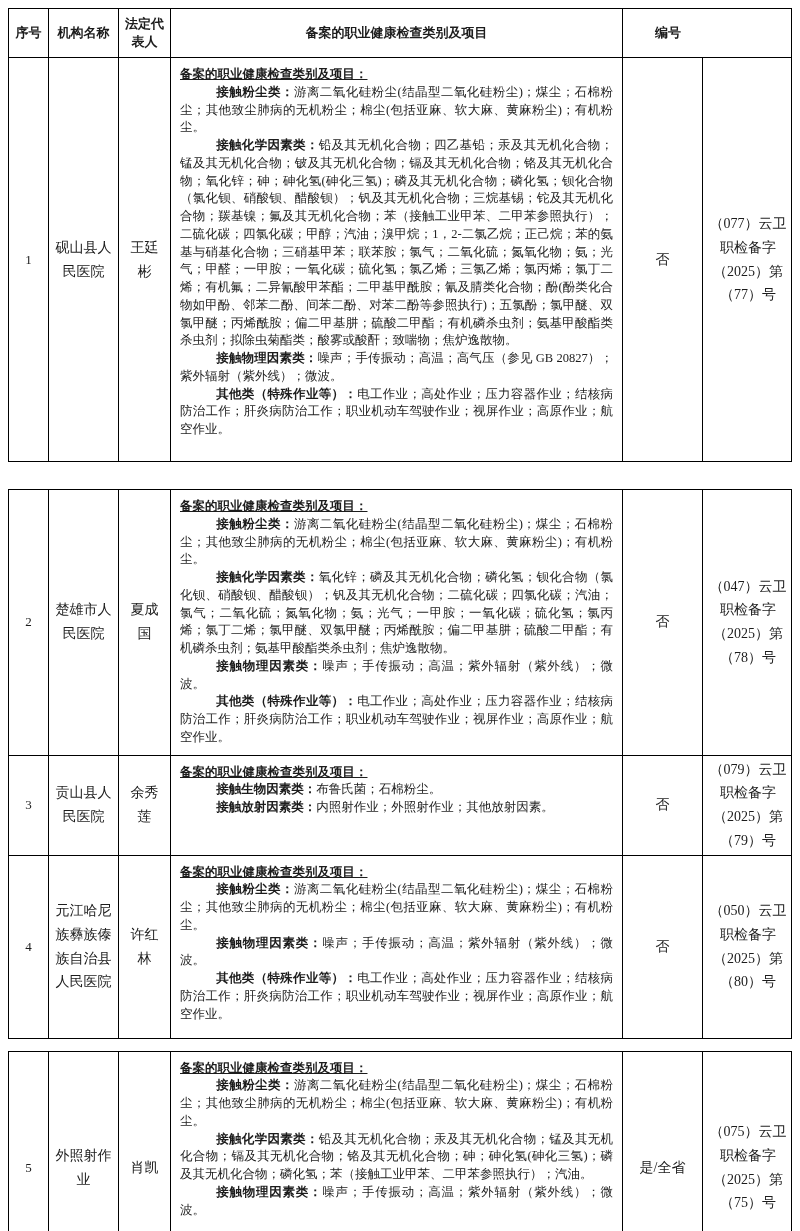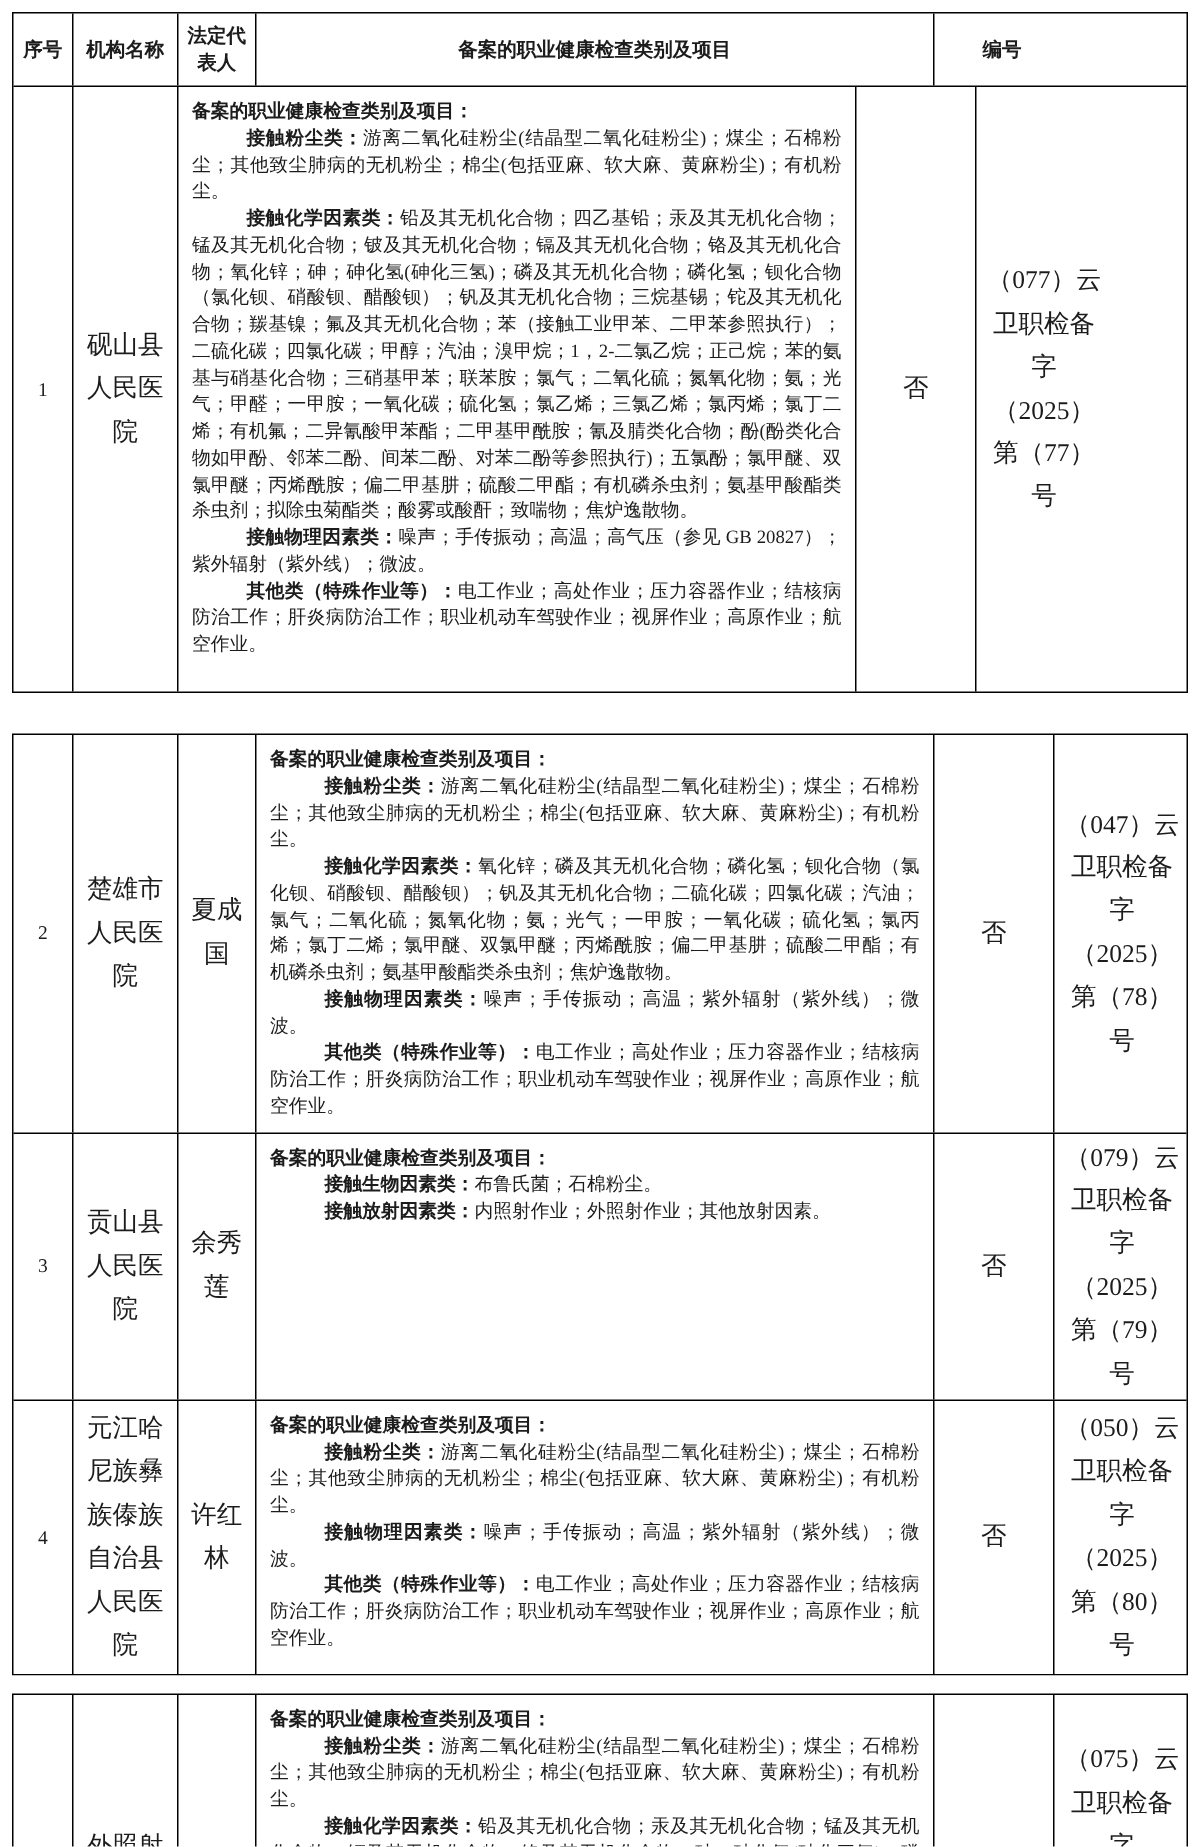--- a/index.html
+++ b/index.html
@@ -53,32 +53,32 @@
     font-weight: 700;
     font-size: 13px;
     line-height: 1.35;
     padding: 2px 3px;
   }
   .row .c-seq { font-size: 13px; }
   .row .c-org,
   .row .c-rep,
   .row .c-offsite,
   .row .c-code {
-    font-size: 17px;
+    font-size: 14px;
     line-height: 1.7;
     padding: 2px 6px;
   }
   .row .c-content {
     font-size: 12.5px;
     line-height: 1.42;
     text-align: justify;
     padding: 8px 9px;
   }
   .c-content p { margin: 0; }
-  .c-content .title { font-weight: 700; }
+  .c-content .title { font-weight: 700; text-decoration: underline; }
   .c-content .section { text-indent: 2.9em; }
   .c-content .section b { font-weight: 700; }
   .page-gap { background: #fff; }
   .gap-1 { height: 27px; }
   .gap-2 { height: 12px; }
 </style>
 </head>
 <body>
 
 <div class="page">
@@ -92,20 +92,23 @@
       <div class="td c-code center">编号</div>
     </div>
 
   <div class="tr row" style="min-height: 403px;">
     <div class="td c-seq center">
           <span>1</span>
         </div>
     <div class="td c-org center">
           <span>砚山县人民医院</span>
         </div>
+    <div class="td c-rep center">
+          <span>王廷彬</span>
+        </div>
     <div class="td c-content">
       <p class="title">备案的职业健康检查类别及项目：</p>
     <p class="section"><b>接触粉尘类：</b><span>游离二氧化硅粉尘(结晶型二氧化硅粉尘)；煤尘；石棉粉尘；其他致尘肺病的无机粉尘；棉尘(包括亚麻、软大麻、黄麻粉尘)；有机粉尘。</span></p>
           <p class="section"><b>接触化学因素类：</b><span>铅及其无机化合物；四乙基铅；汞及其无机化合物；锰及其无机化合物；铍及其无机化合物；镉及其无机化合物；铬及其无机化合物；氧化锌；砷；砷化氢(砷化三氢)；磷及其无机化合物；磷化氢；钡化合物（氯化钡、硝酸钡、醋酸钡）；钒及其无机化合物；三烷基锡；铊及其无机化合物；羰基镍；氟及其无机化合物；苯（接触工业甲苯、二甲苯参照执行）；二硫化碳；四氯化碳；甲醇；汽油；溴甲烷；1，2-二氯乙烷；正己烷；苯的氨基与硝基化合物；三硝基甲苯；联苯胺；氯气；二氧化硫；氮氧化物；氨；光气；甲醛；一甲胺；一氧化碳；硫化氢；氯乙烯；三氯乙烯；氯丙烯；氯丁二烯；有机氟；二异氰酸甲苯酯；二甲基甲酰胺；氰及腈类化合物；酚(酚类化合物如甲酚、邻苯二酚、间苯二酚、对苯二酚等参照执行)；五氯酚；氯甲醚、双氯甲醚；丙烯酰胺；偏二甲基肼；硫酸二甲酯；有机磷杀虫剂；氨基甲酸酯类杀虫剂；拟除虫菊酯类；酸雾或酸酐；致喘物；焦炉逸散物。</span></p>
           <p class="section"><b>接触物理因素类：</b><span>噪声；手传振动；高温；高气压（参见 GB 20827）；紫外辐射（紫外线）；微波。</span></p>
           <p class="section"><b>其他类（特殊作业等）：</b><span>电工作业；高处作业；压力容器作业；结核病防治工作；肝炎病防治工作；职业机动车驾驶作业；视屏作业；高原作业；航空作业。</span></p>
         </div>
     <div class="td c-offsite center">
           <span>否</span>
         </div>

